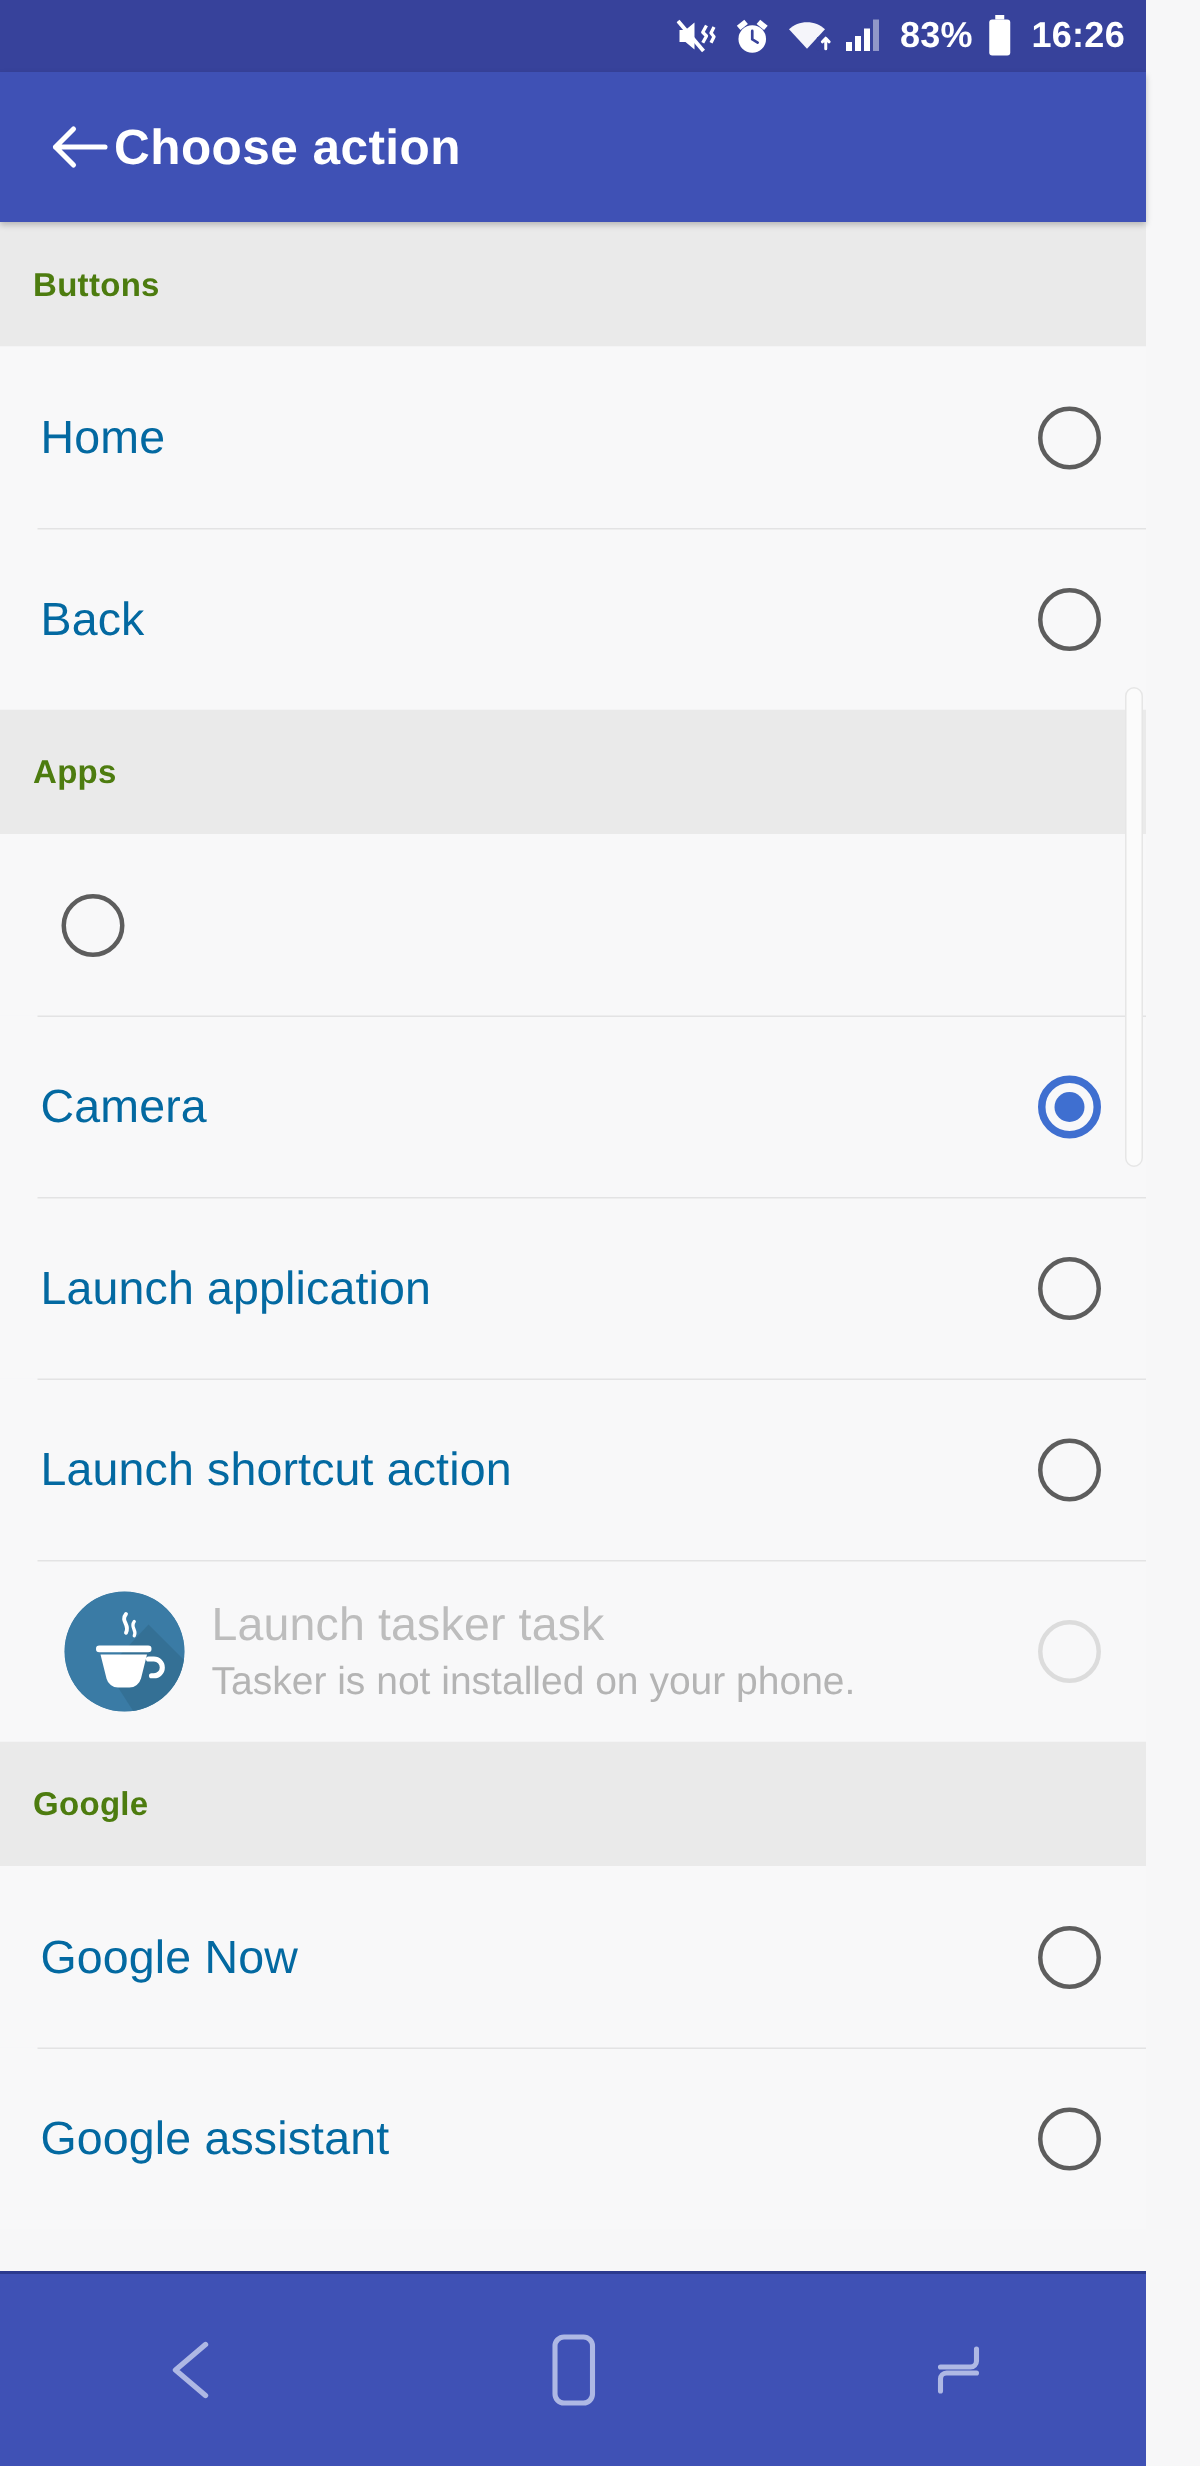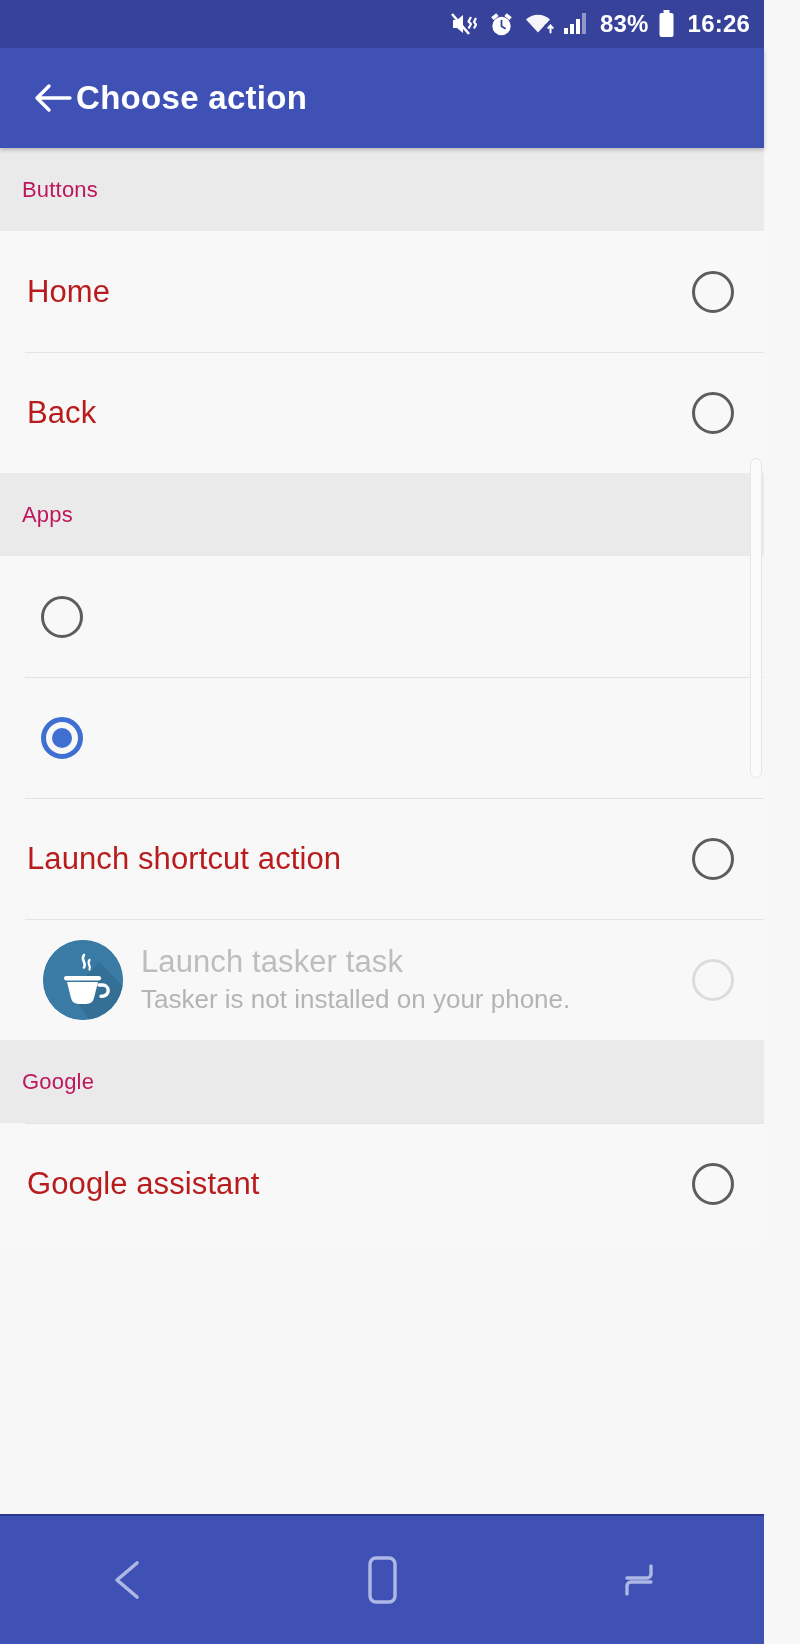--- a/index.html
+++ b/index.html
@@ -55,21 +55,21 @@
     flex: 1 1 auto; position: relative; overflow: hidden;
     background: #f7f7f8;
   }
   .section-header {
     background: #eaeaea;
     height: 83px;
     display: flex; align-items: center;
     padding-left: 22px;
   }
   .section-header .label {
-    color: #be185d; font-size: 22px; font-weight: normal; letter-spacing: .2px;
+    color: #4d7c0f; font-size: 22px; font-weight: bold; letter-spacing: .2px;
   }
   .row {
     background: #f8f8f9;
     height: 121px;
     display: flex; align-items: center;
     padding: 0 30px 0 27px;
     position: relative;
   }
   .row.with-icon { padding-left: 43px; }
   .row .divider {
@@ -79,21 +79,21 @@
   .row-icon {
     width: 80px; height: 80px; flex: 0 0 80px;
     border-radius: 50%;
     background: #3a7ba5;
     display: flex; align-items: center; justify-content: center;
     margin-right: 18px;
     overflow: hidden;
   }
   .row-text { flex: 1 1 auto; min-width: 0; }
   .row-title {
-    font-size: 31px; color: #b91c1c; letter-spacing: .1px;
+    font-size: 31px; color: #0369a1; letter-spacing: .1px;
     line-height: 1.15; white-space: nowrap;
   }
   .row-subtitle {
     font-size: 26px; color: #b4b4b4; margin-top: 6px;
     line-height: 1.15; white-space: nowrap;
   }
   .row.disabled .row-title { color: #bdbdbd; }
 
   
   .radio {
@@ -213,23 +213,33 @@
       <span class="label">Apps</span>
     </div>
 
     <div class="row first">
 
       <div class="radio"></div>
     </div>
 
     <div class="row">
       <div class="divider"></div>
+      <div class="row-text">
+        <div class="row-title">Camera</div>
+      </div>
       <div class="radio checked"></div>
     </div>
 
+    <div class="row">
+      <div class="divider"></div>
+      <div class="row-text">
+        <div class="row-title">Launch application</div>
+      </div>
+      <div class="radio"></div>
+    </div>
 
     <div class="row">
       <div class="divider"></div>
       <div class="row-text">
         <div class="row-title">Launch shortcut action</div>
       </div>
       <div class="radio"></div>
     </div>
 
     <div class="row with-icon disabled">
@@ -249,20 +259,27 @@
         <div class="row-title">Launch tasker task</div>
         <div class="row-subtitle">Tasker is not installed on your phone.</div>
       </div>
       <div class="radio disabled"></div>
     </div>
 
     <div class="section-header">
       <span class="label">Google</span>
     </div>
 
+    <div class="row first">
+
+      <div class="row-text">
+        <div class="row-title">Google Now</div>
+      </div>
+      <div class="radio"></div>
+    </div>
 
     <div class="row">
       <div class="divider"></div>
       <div class="row-text">
         <div class="row-title">Google assistant</div>
       </div>
       <div class="radio"></div>
     </div>
 
     <div id="scrollbar-thumb"></div>

